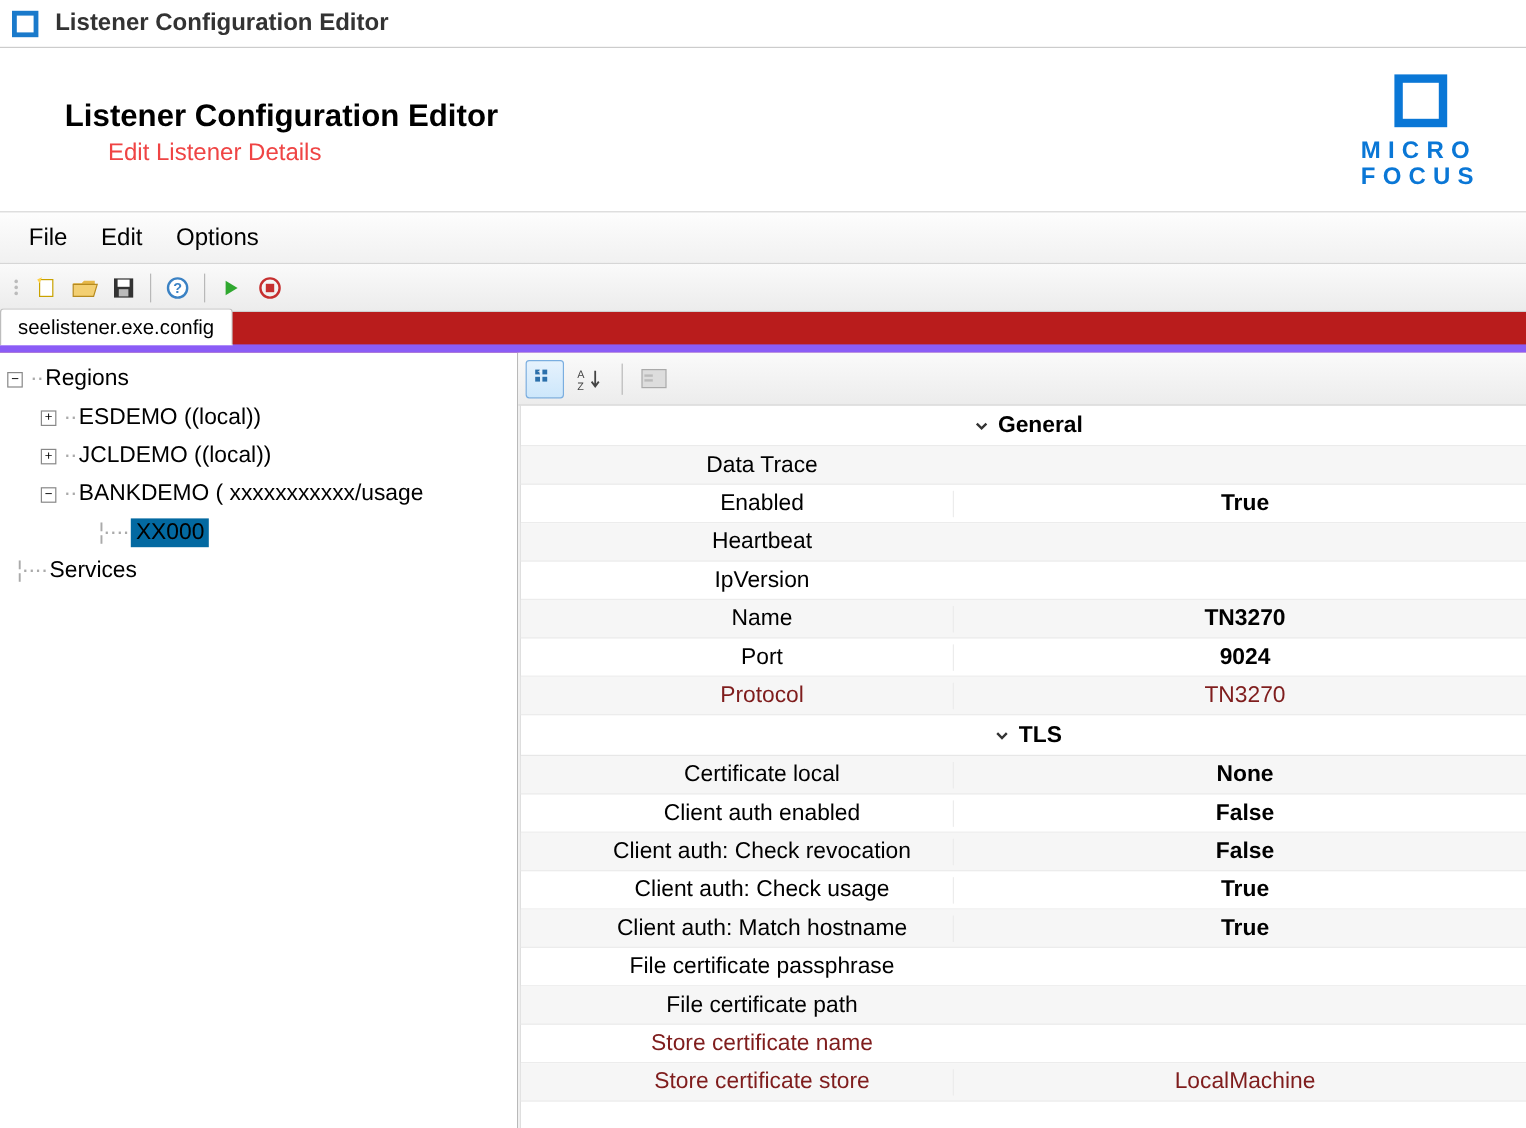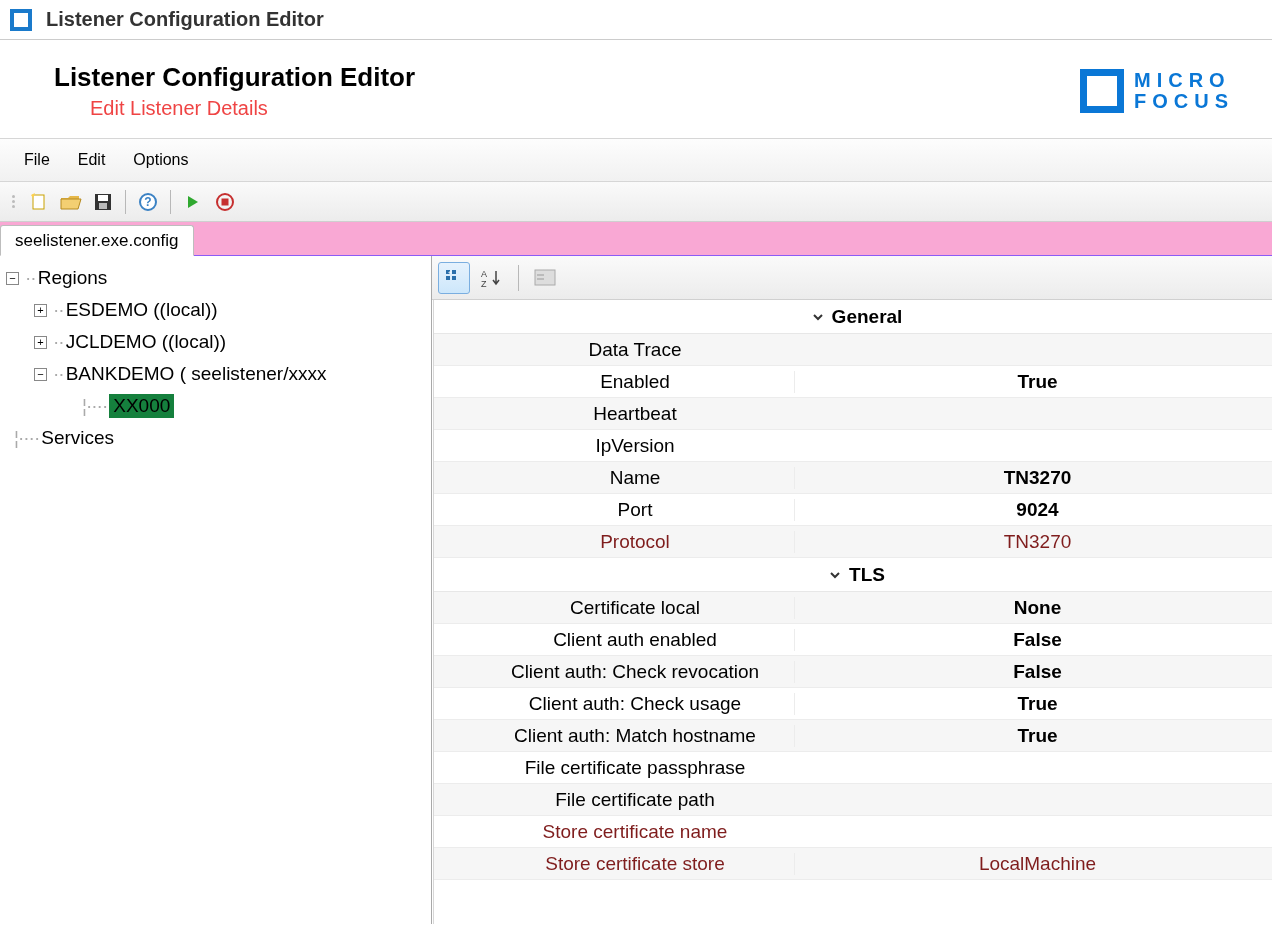--- a/index.html
+++ b/index.html
@@ -31,21 +31,21 @@
   
   .header {
     display: flex;
     justify-content: space-between;
     align-items: center;
     padding: 22px 38px 18px 54px;
     background: #fff;
   }
   .header-title { font-size: 26px; font-weight: 700; }
   .header-sub { font-size: 20px; color: #ef4444; padding-left: 36px; margin-top: 4px; }
-  .logo { display: flex; align-items: center; gap: 10px; }
+  .logo { display: flex; align-items: center; gap: 10px; flex-direction: column; }
   .logo-icon {
     width: 44px; height: 44px;
     border: 7px solid #0a77d6;
     background: #fff;
   }
   .logo-text {
     color: #0a77d6;
     font-weight: 800;
     font-size: 20px;
     letter-spacing: 6px;
@@ -54,21 +54,21 @@
   
   .menubar {
     height: 44px;
     background: linear-gradient(#fdfdfd,#f1f1f1);
     border-top: 1px solid #d6d6d6;
     border-bottom: 1px solid #d6d6d6;
     display: flex;
     align-items: center;
     padding: 0 24px;
     gap: 28px;
-    font-size: 16px;
+    font-size: 20px;
   }
   .menu-item { cursor: default; }
   
   .toolbar {
     height: 40px;
     background: linear-gradient(#fafafa,#ececec);
     border-bottom: 1px solid #cfcfcf;
     display: flex;
     align-items: center;
     padding: 0 12px;
@@ -81,22 +81,22 @@
   }
   .tb-dots {
     display: flex; flex-direction: column; gap: 2px;
     margin-right: 4px;
   }
   .tb-dots span { width:3px; height:3px; background:#bbb; border-radius:50%; }
   .tb-btn { width: 24px; height: 24px; display:flex; align-items:center; justify-content:center; cursor:pointer; }
   
   .tabstrip {
     height: 34px;
-    background: #f9a8d4;
-    border-bottom: 1px solid #8b5cf6;
+    background: #b91c1c;
+    border-bottom: 7px solid #8b5cf6;
     display: flex;
     align-items: flex-end;
   }
   .tab {
     background: #fff;
     border: 1px solid #bdbdbd;
     border-bottom: 1px solid #fff;
     padding: 5px 14px 4px 14px;
     font-size: 17px;
     margin-bottom: -1px;
@@ -122,21 +122,21 @@
     width: 13px; height: 13px;
     border: 1px solid #888;
     display: inline-flex; align-items:center; justify-content:center;
     font-size: 11px; line-height: 1;
     margin-right: 6px;
     background: #fff;
   }
   .dots-line { color:#aaa; letter-spacing: -1px; margin-right: 2px; }
   .tree-label { }
   .tree-sel {
-    background: #15803d;
+    background: #0369a1;
     padding: 1px 4px;
   }
   
   .right-pane {
     flex: 1;
     display: flex;
     flex-direction: column;
     background: #fff;
   }
   .propgrid-toolbar {
@@ -292,21 +292,21 @@
     <div class="tree-row">
       <span class="tree-ind" style="width:28px"></span>
       <span class="exp-box">+</span>
       <span class="dots-line">··</span>
       <span class="tree-label">JCLDEMO ((local))</span>
     </div>
     <div class="tree-row">
       <span class="tree-ind" style="width:28px"></span>
       <span class="exp-box">−</span>
       <span class="dots-line">··</span>
-      <span class="tree-label">BANKDEMO ( seelistener/xxxx</span>
+      <span class="tree-label">BANKDEMO ( xxxxxxxxxxx/usage</span>
     </div>
     <div class="tree-row">
       <span class="tree-ind" style="width:76px"></span>
       <span class="dots-line">¦····</span>
       <span class="tree-label tree-sel">XX000</span>
     </div>
     <div class="tree-row">
       <span class="tree-ind" style="width:8px"></span>
       <span class="dots-line">¦····</span>
       <span class="tree-label">Services</span>

